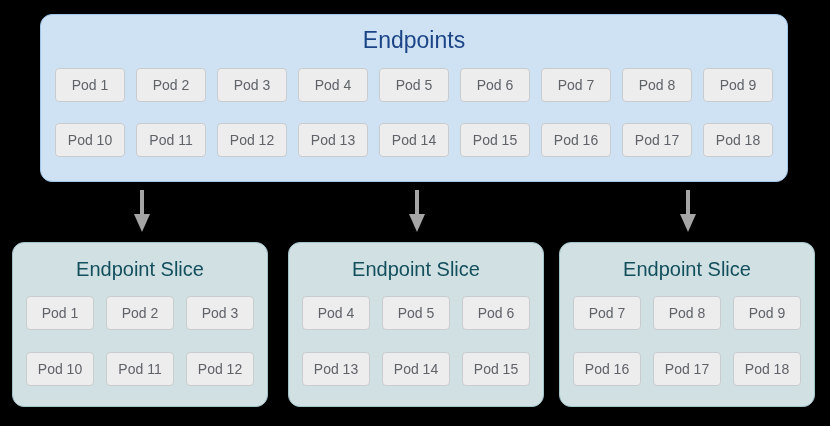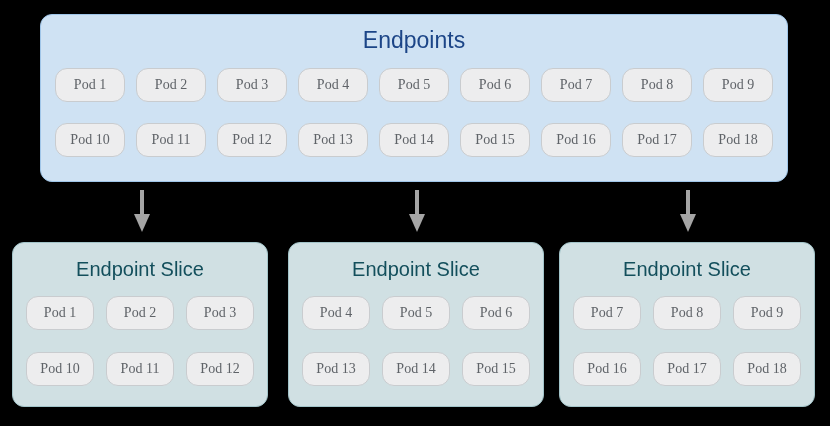--- a/index.html
+++ b/index.html
@@ -37,28 +37,27 @@
     gap: 21px 11px;
     justify-content: center;
   }
 
   
   .pod {
     box-sizing: border-box;
     height: 34px;
     background: #ededee;
     border: 1px solid #c9cccf;
-    border-radius: 12px;
+    border-radius: 4px;
     display: flex;
     align-items: center;
     justify-content: center;
     font-size: 14px;
     color: #5f6368;
     white-space: nowrap;
-    font-family: Liberation Serif, serif;
   }
 
   
   .arrow {
     position: absolute;
     top: 190px;
     width: 16px;
     height: 42px;
     display: flex;
     flex-direction: column;

